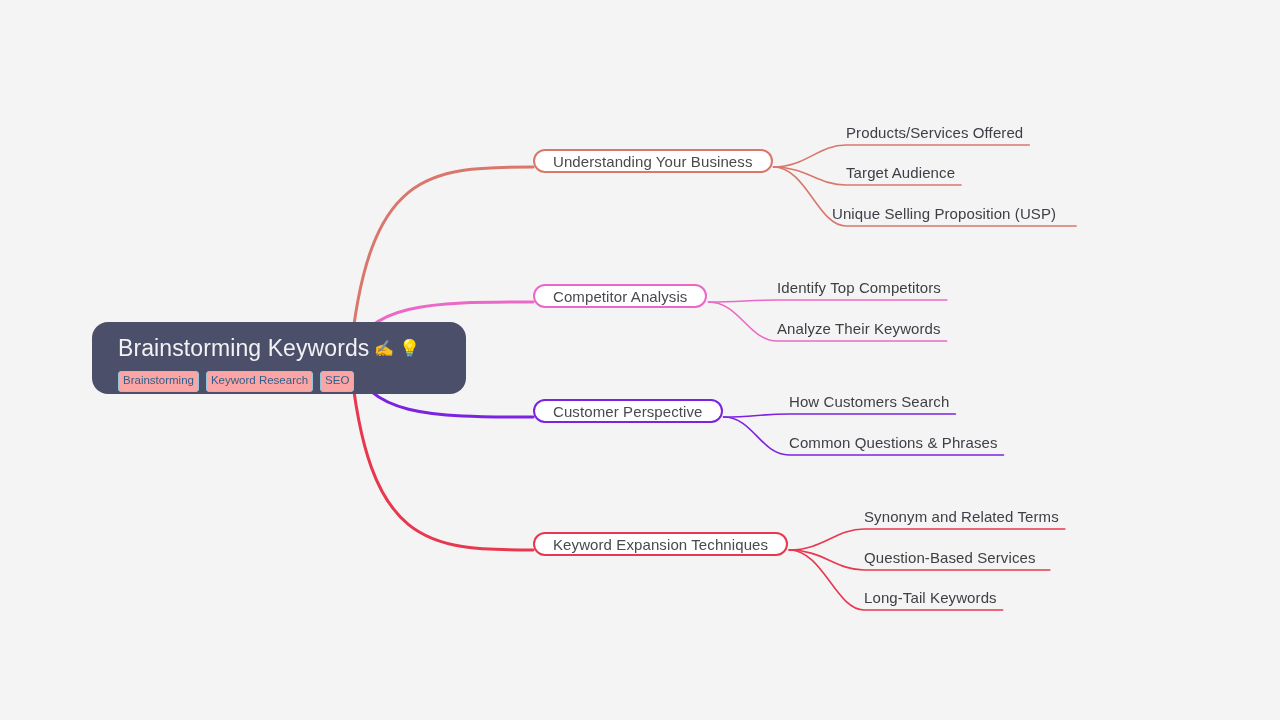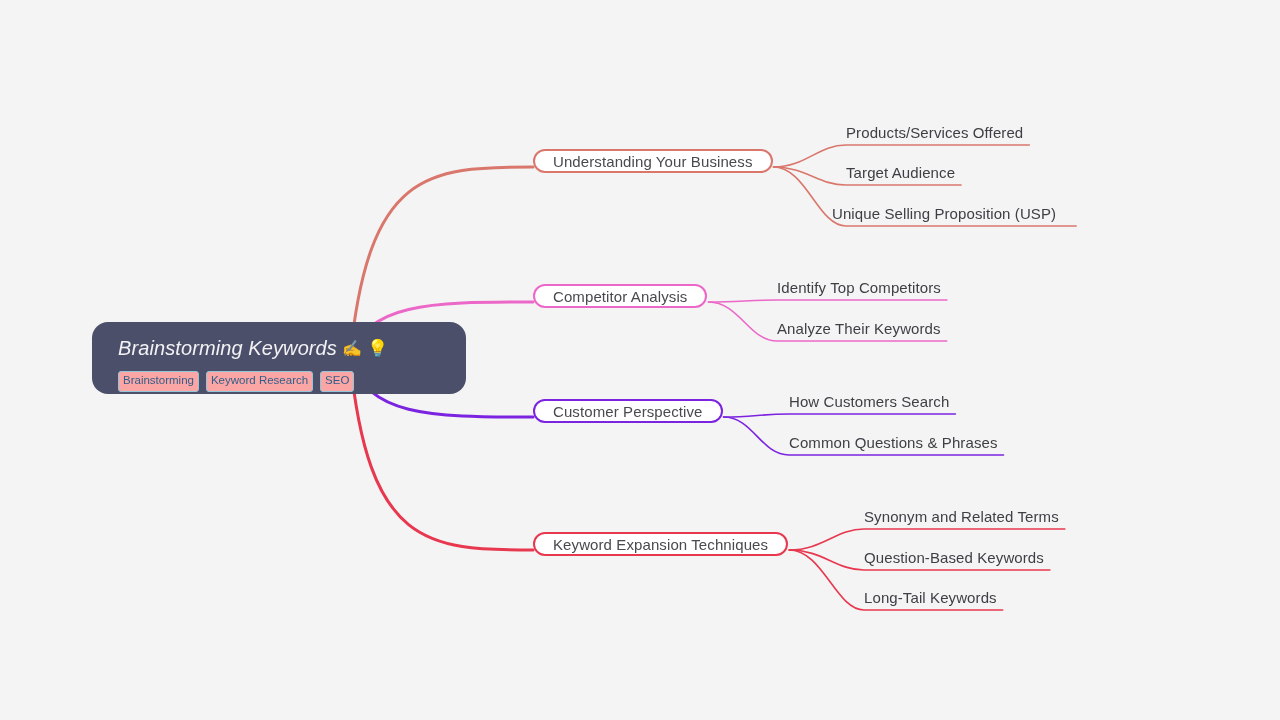--- a/index.html
+++ b/index.html
@@ -42,25 +42,24 @@
     padding: 11px 0 0 26px;
   }
   .root-title-row {
     display: flex;
     align-items: center;
     gap: 5px;
     height: 30px;
   }
   .root-title {
     color: #f2f2f5;
-    font-size: 20px;
+    font-size: 23px;
     font-weight: 400;
     letter-spacing: 0.1px;
     white-space: nowrap;
-    font-style: italic;
   }
   .root-icon {
     display: inline-block;
     line-height: 1;
     font-size: 15px;
   }
   .root-icon.pen {
     color: #2f3348;
     font-size: 16px;
     opacity: 0.95;
@@ -188,19 +187,19 @@
     <span class="leaf-label">Common Questions &amp; Phrases</span>
   </div>
 
   <div class="branch-node" id="branch-3" style="left: 533px; top: 532px; border-color: rgb(232, 56, 79);">
     <span class="branch-label">Keyword Expansion Techniques</span>
   </div>
   <div class="leaf-node" id="leaf-3-0" style="left:864px; top:503px;">
     <span class="leaf-label">Synonym and Related Terms</span>
   </div>
   <div class="leaf-node" id="leaf-3-1" style="left:864px; top:544px;">
-    <span class="leaf-label">Question-Based Keywords</span>
+    <span class="leaf-label">Question-Based Services</span>
   </div>
   <div class="leaf-node" id="leaf-3-2" style="left:864px; top:584px;">
     <span class="leaf-label">Long-Tail Keywords</span>
   </div>
 
 </div>
 
 </body></html>

